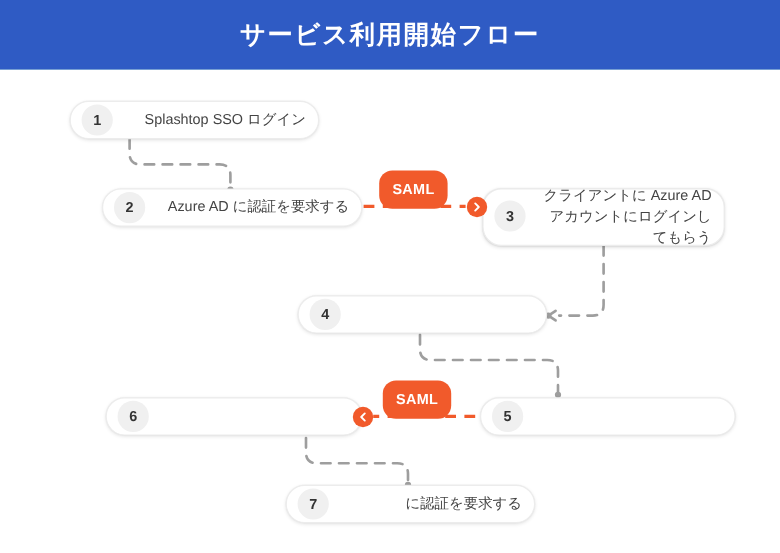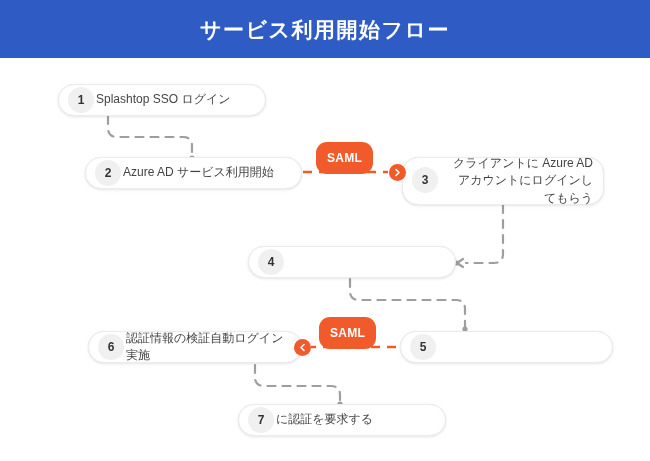--- a/index.html
+++ b/index.html
@@ -78,21 +78,21 @@
     font-size: 12px;
     font-weight: bold;
     display: flex;
     align-items: center;
     justify-content: center;
     margin-left: 9px;
     line-height: 1;
   }
   .node-label {
     flex: 1;
-    text-align: left;
+    text-align: right;
     font-size: 12px;
     color: #444444;
     padding: 0 10px 0 2px;
     line-height: 1.45;
     white-space: pre-line;
   }
   .node.two-line {
     border-radius: 16px;
   }
   .node.two-line .node-label {
@@ -166,40 +166,39 @@
     <path d="M396,347 L311,347" fill="none" stroke="#f15a2b" stroke-width="2.6" stroke-dasharray="9 7" stroke-linecap="butt"></path>
   </svg>
 
   <div class="node" style="left:58px; top:84px; width:208px; height:32px;">
     <div class="node-badge">1</div>
     <div class="node-label">Splashtop SSO ログイン</div>
   </div>
 
   <div class="node" style="left:85px; top:157px; width:217px; height:32px;">
     <div class="node-badge">2</div>
-    <div class="node-label">Azure AD サービス利用開始</div>
+    <div class="node-label">Azure AD に認証を要求する</div>
   </div>
 
   <div class="node two-line" style="left:402px; top:157px; width:202px; height:48px;">
     <div class="node-badge">3</div>
     <div class="node-label">クライアントに Azure AD
 アカウントにログインしてもらう</div>
   </div>
 
   <div class="node" style="left:248px; top:246px; width:208px; height:32px;">
     <div class="node-badge">4</div>
   </div>
 
   <div class="node" style="left:400px; top:331px; width:213px; height:32px;">
     <div class="node-badge">5</div>
   </div>
 
   <div class="node" style="left:88px; top:331px; width:214px; height:32px;">
     <div class="node-badge">6</div>
-    <div class="node-label">認証情報の検証自動ログイン実施</div>
   </div>
 
   <div class="node" style="left:238px; top:404px; width:208px; height:32px;">
     <div class="node-badge">7</div>
     <div class="node-label">に認証を要求する</div>
   </div>
 
   <div class="saml-badge" style="left:316px; top:142px;">SAML</div>
 
   <div class="saml-badge" style="left:319px; top:317px;">SAML</div>

